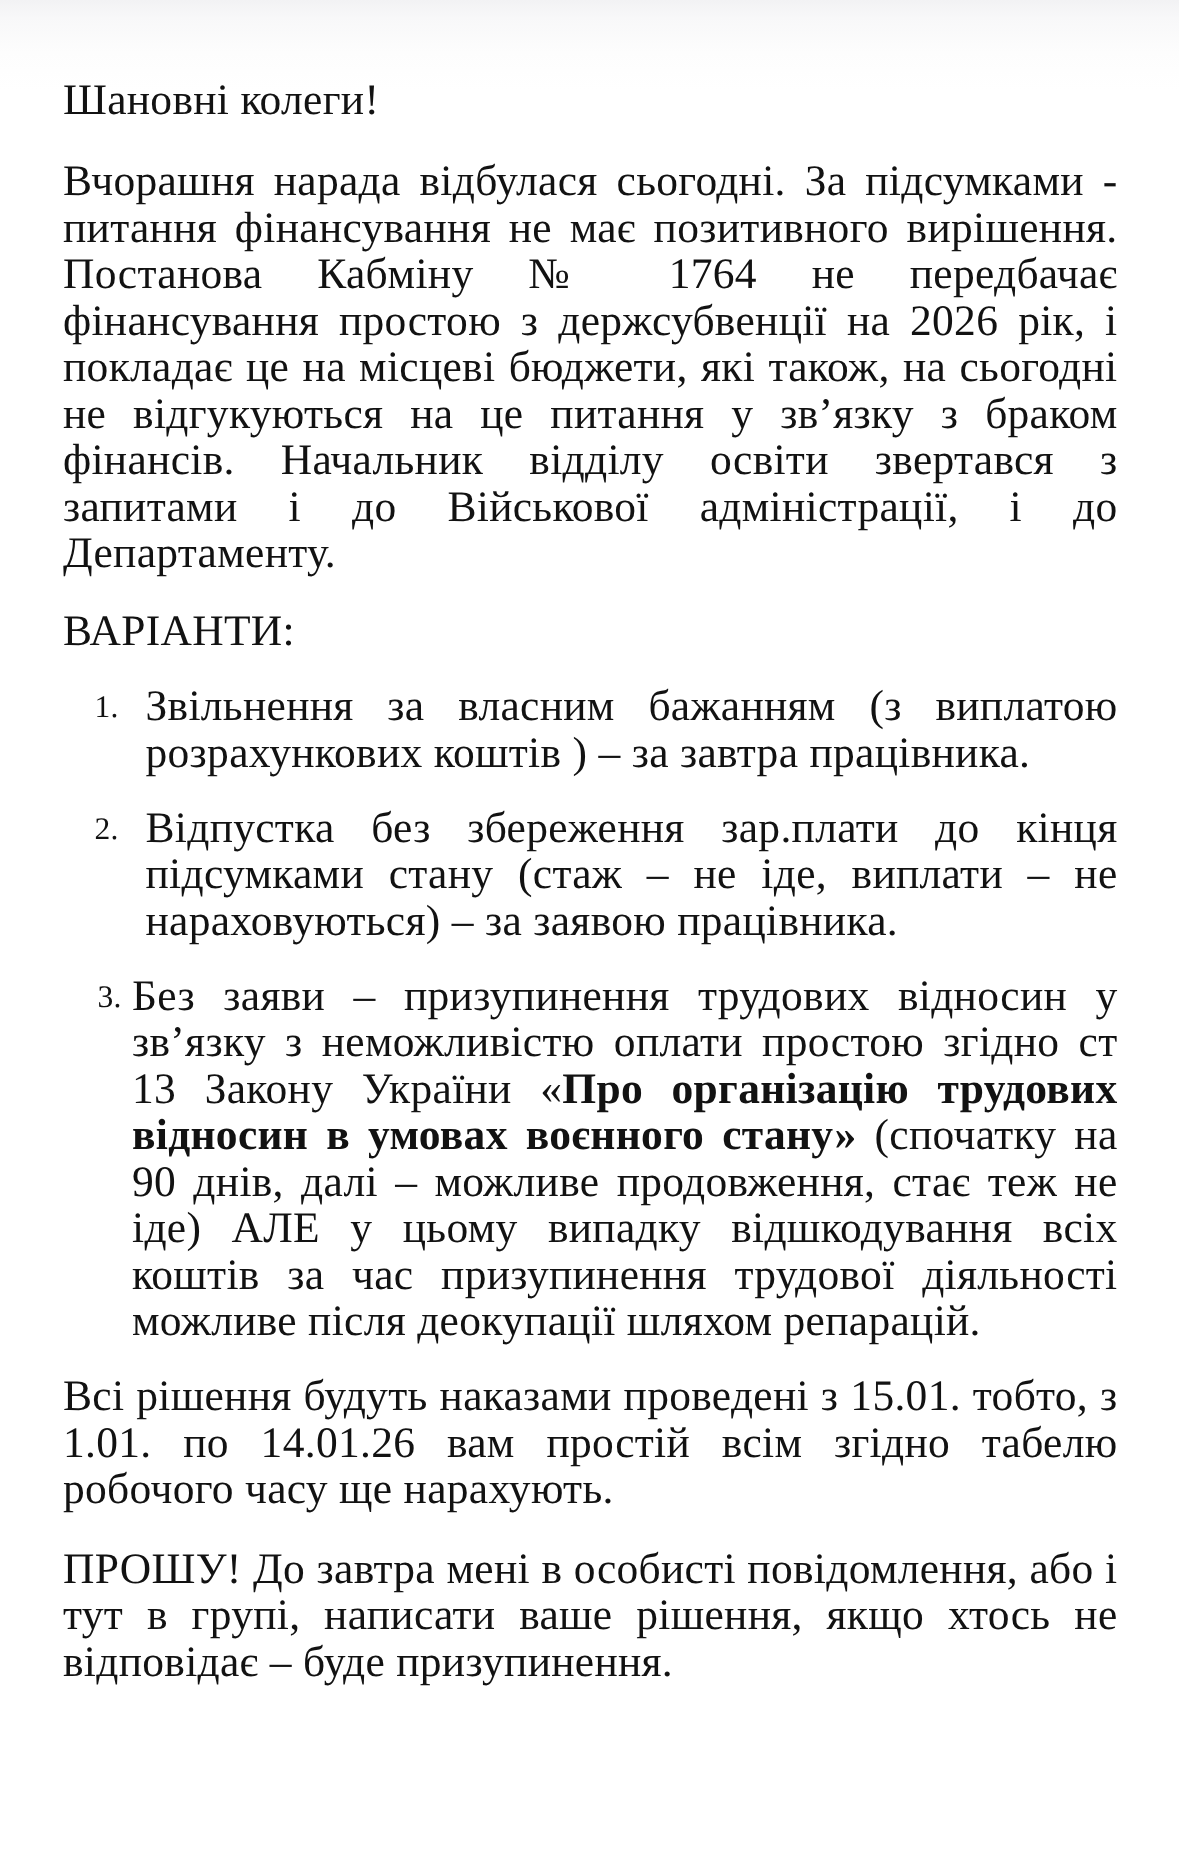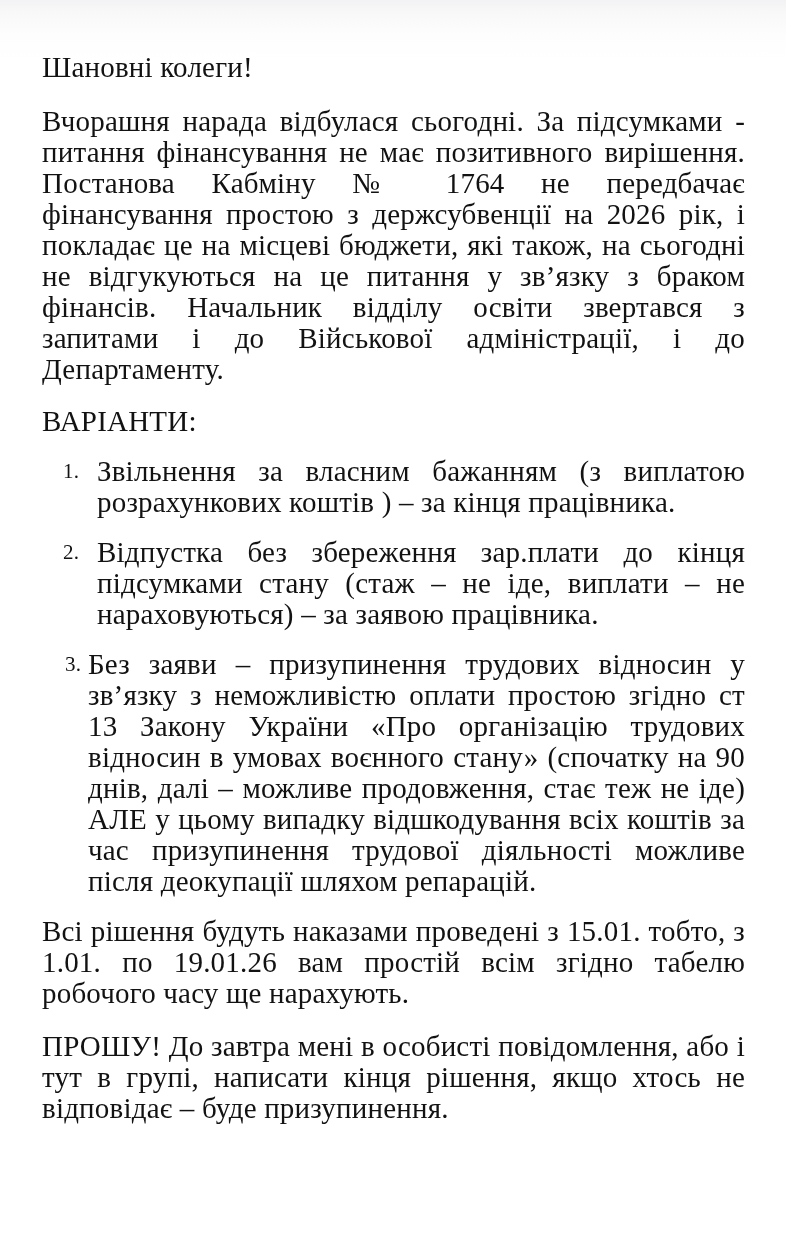--- a/index.html
+++ b/index.html
@@ -54,48 +54,48 @@
   }
   .option.tight {
     padding-left: 46px;
   }
   .option.tight .num {
     left: 23px;
   }
   .decision { margin-bottom: 22px !important; }
   .request  { margin-bottom: 22px !important; }
   .second-request { margin-bottom: 0 !important; }
-  b { font-weight: normal; }
+  b { font-weight: bold; }
 </style>
 </head>
 <body>
 
 <div class="page">
   <div class="doc">
 
     <p class="greeting">Шановні колеги!</p>
 
     <p class="intro">Вчорашня нарада відбулася сьогодні. За підсумками - питання фінансування не має позитивного вирішення. Постанова Кабміну № 1764 не передбачає фінансування простою з держсубвенції на 2026 рік, і покладає це на місцеві бюджети, які також, на сьогодні не відгукуються на це питання у зв’язку з браком фінансів. Начальник відділу освіти звертався з запитами і до Військової адміністрації, і до Департаменту.</p>
 
     <p class="options-heading">ВАРІАНТИ:</p>
 
     <div class="option">
       <span class="num">1.</span>
-      <span>Звільнення за власним бажанням (з виплатою розрахункових коштів ) – за кінця працівника.</span>
+      <span>Звільнення за власним бажанням (з виплатою розрахункових коштів ) – за завтра працівника.</span>
     </div>
 
     <div class="option">
       <span class="num">2.</span>
       <span>Відпустка без збереження зар.плати до кінця підсумками стану (стаж – не іде, виплати – не нараховуються) – за заявою працівника.</span>
     </div>
 
     <div class="option tight">
       <span class="num">3.</span>
       <span><span>Без заяви – призупинення трудових відносин у зв’язку з неможливістю оплати простою згідно ст 13 Закону України «</span><b>Про організацію трудових відносин в умовах воєнного стану»</b><span> (спочатку на 90 днів, далі – можливе продовження, стає теж не іде) АЛЕ у цьому випадку відшкодування всіх коштів за час призупинення трудової діяльності можливе після деокупації шляхом репарацій.</span></span>
     </div>
 
-    <p class="decision">Всі рішення будуть наказами проведені з 15.01. тобто, з 1.01. по 19.01.26 вам простій всім згідно  табелю робочого часу ще нарахують.</p>
+    <p class="decision">Всі рішення будуть наказами проведені з 15.01. тобто, з 1.01. по 14.01.26 вам простій всім згідно  табелю робочого часу ще нарахують.</p>
 
-    <p class="request">ПРОШУ! До завтра мені в особисті повідомлення, або і тут в групі, написати кінця рішення, якщо хтось не відповідає – буде призупинення.</p>
+    <p class="request">ПРОШУ! До завтра мені в особисті повідомлення, або і тут в групі, написати ваше рішення, якщо хтось не відповідає – буде призупинення.</p>
 
 
   </div>
 </div>
 
 </body></html>

